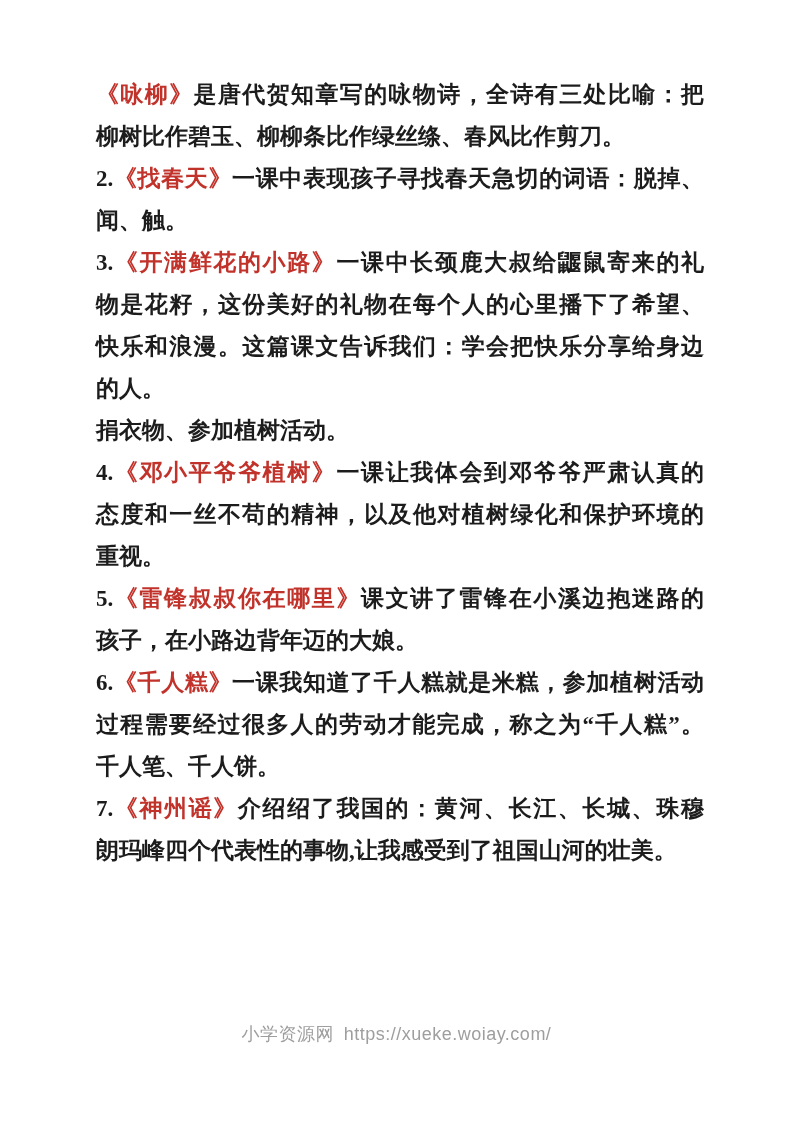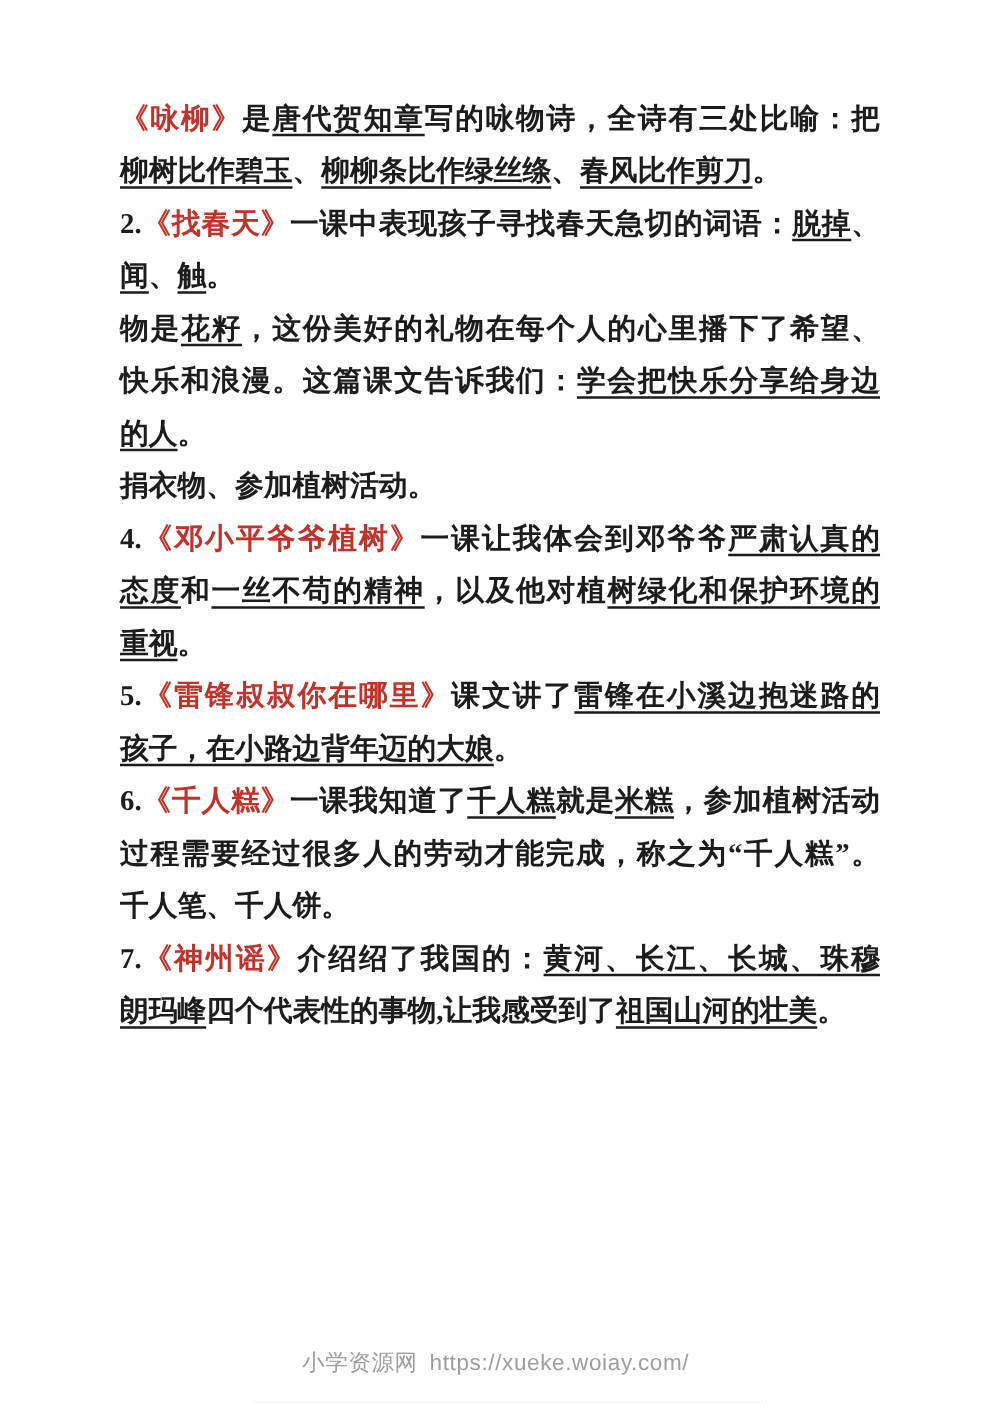--- a/index.html
+++ b/index.html
@@ -29,46 +29,46 @@
     font-size: 23px;
     font-weight: 700;
     white-space: nowrap;
     text-align: justify;
   }
   
   .line.full { text-align-last: justify; white-space: normal; }
   .line.end  { text-align-last: left; }
   .line span.red { color: #c1322a; }
   .line span.u {
-    text-decoration: underline;
     text-decoration-thickness: 2px;
     text-underline-offset: 5px;
   }
   .footer {
     position: absolute;
     left: 0;
-    top: 1078px;
+    top: 1022px;
     width: 100%;
     text-align: center;
     font-family: "Liberation Sans", "DejaVu Sans", sans-serif;
     font-size: 18px;
     color: #9e9e9e;
     letter-spacing: 0.5px;
   }
   .footer span { padding: 0 2px; }
 </style>
 </head>
 <body>
 
 <div class="page">
   <div class="doc-body">
       <div class="line full"><span class="red">《咏柳》</span><span>是</span><span class="u">唐代贺知章</span><span>写的咏物诗，全诗有三处比喻：把</span></div>
       <div class="line end"><span class="u">柳树比作碧玉</span><span>、</span><span class="u">柳柳条比作绿丝绦</span><span>、</span><span class="u">春风比作剪刀</span><span>。</span></div>
       <div class="line full"><span>2.</span><span class="red">《找春天》</span><span>一课中表现孩子寻找春天急切的词语：</span><span class="u">脱掉</span><span>、</span></div>
       <div class="line end"><span class="u">闻</span><span>、</span><span class="u">触</span><span>。</span></div>
+      <div class="line full"><span>3.</span><span class="red">《开满鲜花的小路》</span><span>一课中长颈鹿大叔给鼴鼠寄来的礼</span></div>
       <div class="line full"><span>物是</span><span class="u">花籽</span><span>，这份美好的礼物在每个人的心里播下了希望、</span></div>
       <div class="line full"><span>快乐和浪漫。这篇课文告诉我们：</span><span class="u">学会把快乐分享给身边</span></div>
       <div class="line end"><span class="u">的人</span><span>。</span></div>
       <div class="line end"><span>捐衣物、参加植树活动。</span></div>
       <div class="line full"><span>4.</span><span class="red">《邓小平爷爷植树》</span><span>一课让我体会到邓爷爷</span><span class="u">严肃认真的</span></div>
       <div class="line full"><span class="u">态度</span><span>和</span><span class="u">一丝不苟的精神</span><span>，以及他对植</span><span class="u">树绿化和保护环境的</span></div>
       <div class="line end"><span class="u">重视</span><span>。</span></div>
       <div class="line full"><span>5.</span><span class="red">《雷锋叔叔你在哪里》</span><span>课文讲了</span><span class="u">雷锋在小溪边抱迷路的</span></div>
       <div class="line end"><span class="u">孩子，在小路边背年迈的大娘</span><span>。</span></div>
       <div class="line full"><span>6.</span><span class="red">《千人糕》</span><span>一课我知道了</span><span class="u">千人糕</span><span>就是</span><span class="u">米糕</span><span>，参加植树活动</span></div>

